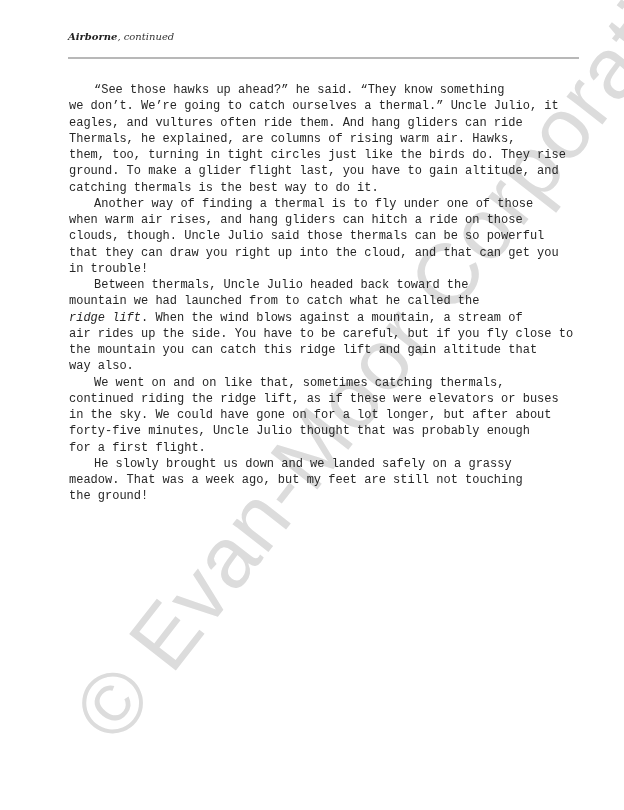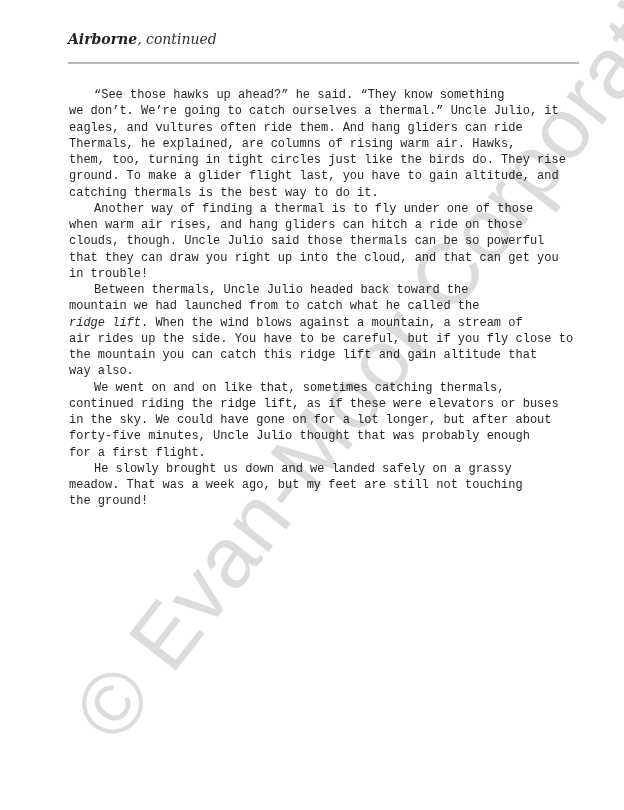--- a/index.html
+++ b/index.html
@@ -1,20 +1,20 @@
 <!DOCTYPE html>
 <html><head>
 <meta charset="utf-8">
 <style>
   html, body { margin: 0; padding: 0; background: #ffffff; }
   body { width: 624px; height: 810px; position: relative; overflow: hidden; }
   .header {
     position: absolute; left: 68px; top: 31px; width: 511px;
     font-family: "DejaVu Serif", "Liberation Serif", serif;
-    font-size: 14px; color: #222;
+    font-size: 10px; color: #222;
   }
   .header b { font-style: italic; font-weight: bold; }
   .header i { font-style: italic; font-weight: normal; color: #333; }
   .rule {
     position: absolute; left: 68px; top: 46px; width: 511px; height: 2px;
     background: #b8b8b8;
   }
   .body-text {
     position: absolute; left: 69px; top: 69px; width: 410px;
     font-family: Liberation Mono, monospace;

